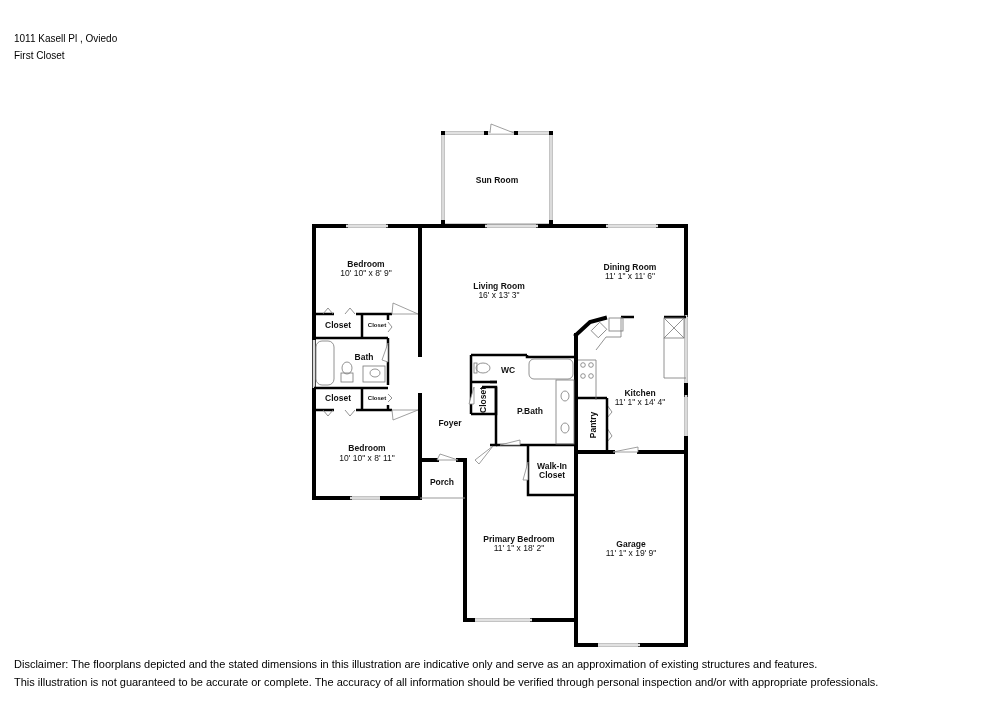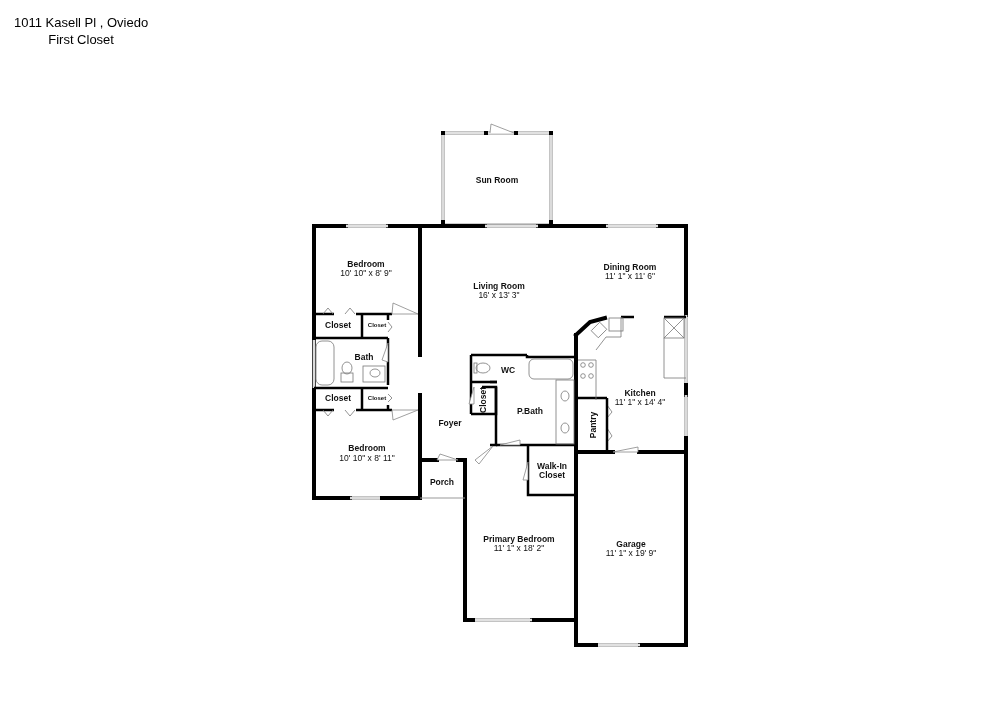--- a/index.html
+++ b/index.html
@@ -1,17 +1,17 @@
 <!DOCTYPE html>
 <html><head>
 <meta charset="utf-8">
 <style>
   html, body { margin: 0; padding: 0; background: #ffffff; }
   body { width: 1000px; height: 707px; position: relative; overflow: hidden; font-family: "Liberation Sans", sans-serif; color: #000; }
-  .header { position: absolute; left: 14px; top: 14px; font-size: 13px; line-height: 17px; text-align: center; }
+  .header { position: absolute; left: 14px; top: 30px; font-size: 10px; line-height: 17px; }
   .footer { position: absolute; left: 14px; top: 655px; font-size: 11px; line-height: 18px; }
   svg.plan { position: absolute; left: 0; top: 0; }
   .lbl { font-family: "Liberation Sans", sans-serif; font-size: 8.5px; font-weight: bold; text-anchor: middle; fill: #111; }
   .dim { font-family: "Liberation Sans", sans-serif; font-size: 8.5px; text-anchor: middle; fill: #111; }
   .small { font-size: 6px; }
   .wall { stroke: #000; stroke-width: 4; fill: none; stroke-linecap: square; }
   .thin { stroke: #000; stroke-width: 2.5; fill: none; }
   .glass { stroke: #999; stroke-width: 1; fill: none; }
   .win { stroke: #888; stroke-width: 3; fill: none; }
   .winw { stroke: #fff; stroke-width: 1.4; fill: none; }
@@ -213,13 +213,15 @@
 
     <text x="519" y="542" class="lbl">Primary Bedroom</text>
     <text x="519" y="551" class="dim">11' 1" x 18' 2"</text>
 
     <text x="631" y="547" class="lbl">Garage</text>
     <text x="631" y="556" class="dim">11' 1" x 19' 9"</text>
   </g>
 </svg>
 
 <div class="footer">
+  <div>Disclaimer: The floorplans depicted and the stated dimensions in this illustration are indicative only and serve as an approximation of existing structures and features.</div>
+  <div>This illustration is not guaranteed to be accurate or complete. The accuracy of all information should be verified through personal inspection and/or with appropriate professionals.</div>
 </div>
 
 </body></html>

